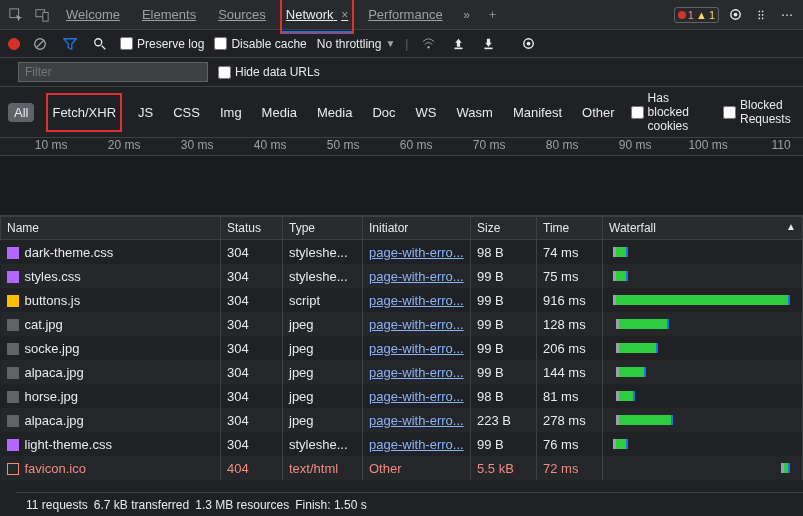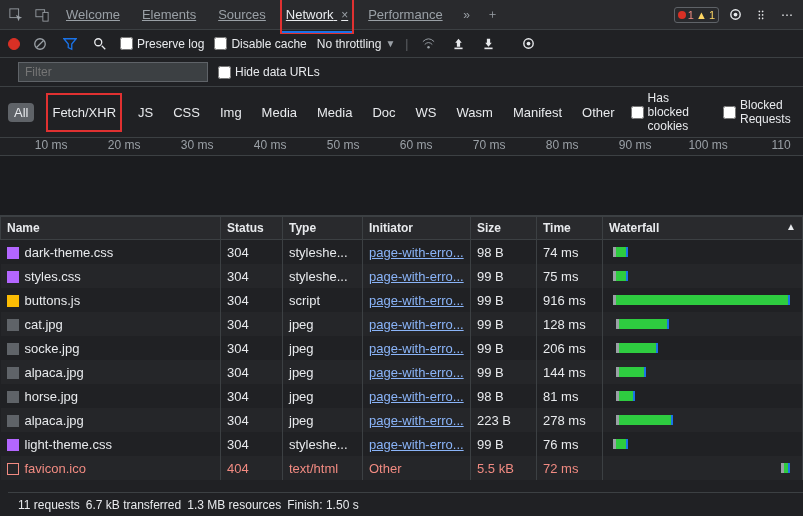--- a/index.html
+++ b/index.html
@@ -99,41 +99,41 @@
     display:flex; position:relative;
     height: 18px;
     border-bottom:1px solid #3c4043;
     font-size:12px; color:#9aa0a6;
   }
   .ruler div { position:absolute; transform:translateX(-50%); }
   .overview { height: 60px; border-bottom:1px solid #3c4043; background:#1b1c1f; }
 
   table { border-collapse: collapse; width:100%; table-layout:fixed; }
   th {
-    text-align:left; font-weight:bold; font-size:12px;
+    text-align:left; font-weight:normal; font-size:12px;
     background:#292a2d; border:1px solid #3c4043;
     padding:4px 6px; color:#e8eaed;
   }
   td {
     padding:3px 6px; border-right:1px solid #3c4043;
     font-size:13px; overflow:hidden; text-overflow:ellipsis; white-space:nowrap;
   }
   tbody tr:nth-child(even){ background:#252629; }
   tbody tr.err td { color:#f28b82; }
   .link { color:#8ab4f8; text-decoration:underline; }
   .r { text-align:left; }
   .wf-cell { position:relative; height:18px; }
   .wf-bar {
     position:absolute; top:4px; height:10px;
     background:#2ecc40;
     border-left:3px solid #9aa0a6;
     border-right:2px solid #1a73e8;
   }
   .statusbar {
-    position:absolute; bottom:0; left:8px; right:0;
+    position:absolute; bottom:0; left:16px; right:0;
     height:24px; display:flex; align-items:center;
     padding:0 10px; gap:6px;
     background:#202124; border-top:1px solid #3c4043;
     font-size:12px; color:#e8eaed;
   }
   .file-ico { display:inline-block; width:12px; height:12px; margin-right:6px;
     background:#b366ff; border:1px solid #fff0; vertical-align:middle; }
   .file-ico.js { background:#fbbc04; }
   .file-ico.img { background:#5f6368; }
   .file-ico.ico { background:transparent; border:1px solid #f28b82; }

